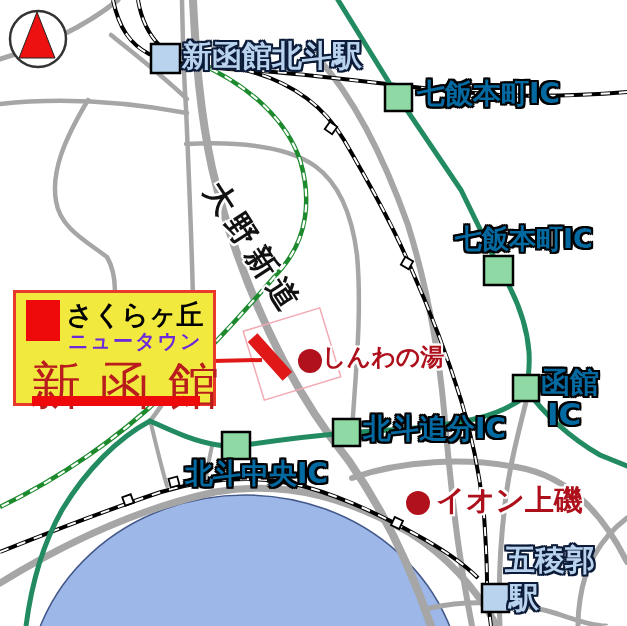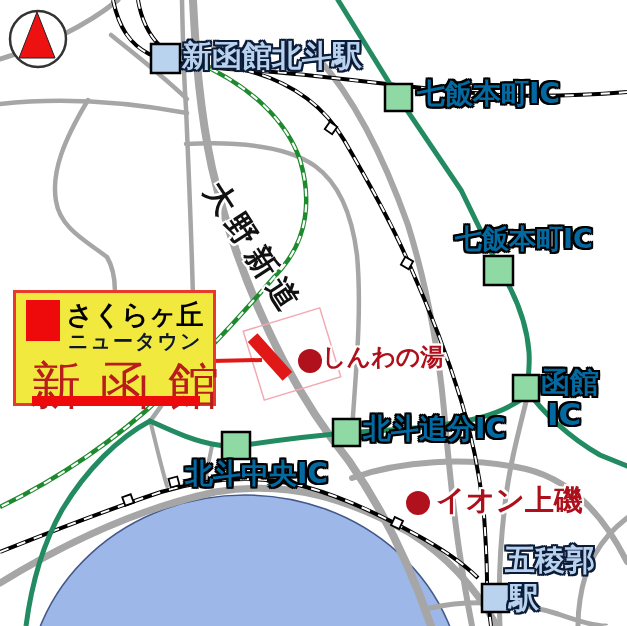--- a/index.html
+++ b/index.html
@@ -15,21 +15,21 @@
             2px 2px #fff,-2px -2px #fff,2px -2px #fff,-2px 2px #fff;}
   .ol-white-black{color:#111;text-shadow:2px 0 #fff,-2px 0 #fff,0 2px #fff,0 -2px #fff,
             2px 2px #fff,-2px -2px #fff,2px -2px #fff,-2px 2px #fff;}
   .road-label{left:226px;top:176px;font-size:31px;letter-spacing:7px;
               transform:rotate(57deg);transform-origin:0 0;}
   
   .callout{position:absolute;left:13px;top:290px;width:197px;height:110px;
            background:#f2e93e;border:3px solid #e8392a;}
   .callout-redsquare{position:absolute;left:10px;top:7px;width:34px;height:41px;background:#ee0a0a;}
   .co-l1{position:absolute;left:50px;top:4px;font-size:27px;font-weight:bold;color:#000;white-space:nowrap;text-align:center;}
-  .co-l2{position:absolute;left:52px;top:35px;font-size:20px;font-weight:bold;color:#0f172a;letter-spacing:2px;white-space:nowrap;}
+  .co-l2{position:absolute;left:52px;top:35px;font-size:20px;font-weight:bold;color:#6d28d9;letter-spacing:2px;white-space:nowrap;}
   .co-title{position:absolute;left:14px;top:59px;font-size:51px;font-weight:normal;color:#b91c1c;
             letter-spacing:18px;white-space:nowrap;}
   .co-underline{position:absolute;left:16px;top:103px;width:168px;height:10px;background:#ee0a0a;}
 </style>
 </head>
 <body>
 
 <div id="stage">
 
   <svg id="mapsvg" width="627" height="626" viewBox="0 0 627 626">

